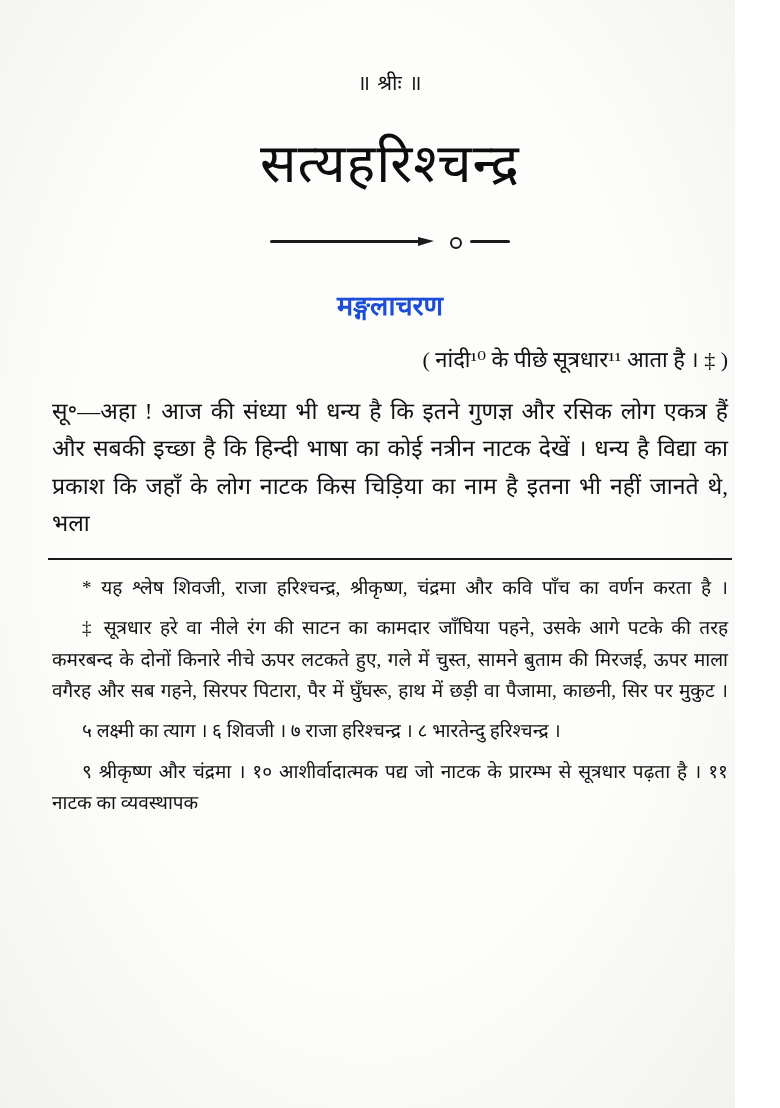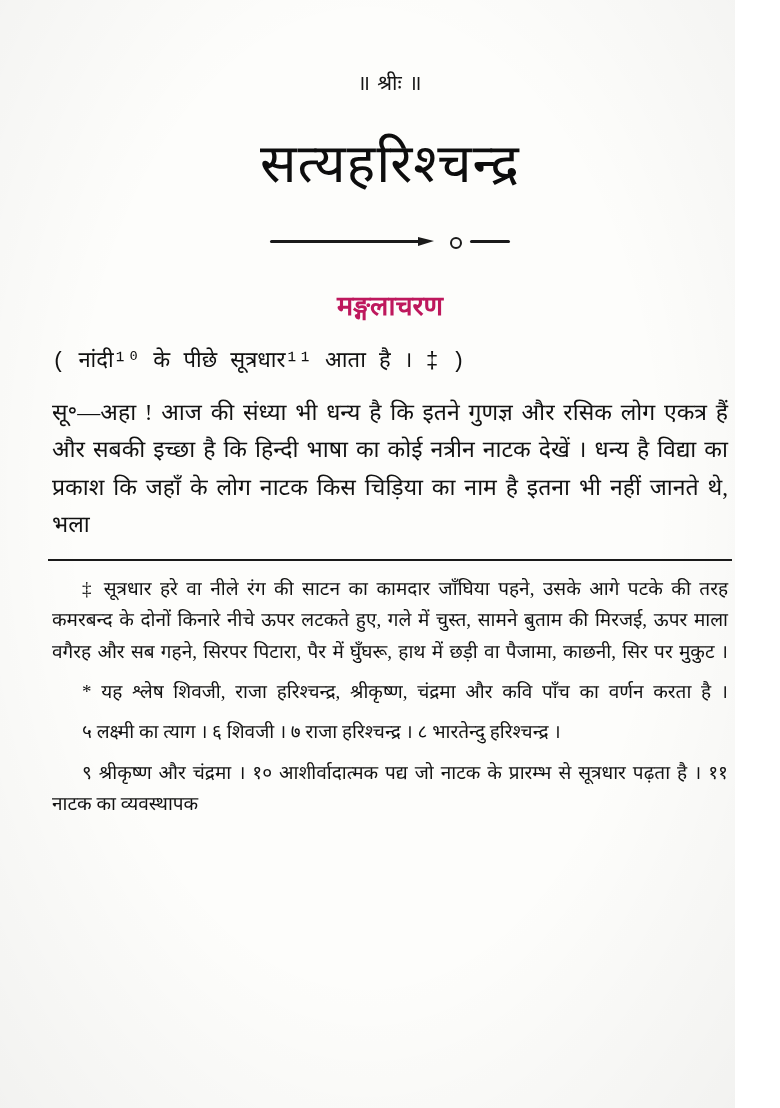--- a/index.html
+++ b/index.html
@@ -97,39 +97,38 @@
     height: 3px;
     background: #1a1a1a;
     border-radius: 2px;
   }
 
   .section-heading {
     text-align: center;
     font-size: 27px;
     font-weight: 700;
     margin-top: 36px;
-    color: #be185d;
+    color: #1d4ed8;
   }
 
   .verse {
     margin-top: 20px;
     font-size: 23px;
     line-height: 1.55;
     text-align: center;
   }
   .verse .line {
     white-space: nowrap;
   }
   .verse .line-1 { letter-spacing: 0.4px; }
   .verse .line-2 { letter-spacing: 0.2px; }
   .stage-direction {
-    text-align: left;
+    text-align: right;
     font-size: 22px;
     margin-top: 4px;
-    font-family: Liberation Mono, monospace;
   }
 
   .prose {
     margin-top: 20px;
     font-size: 23px;
     line-height: 1.62;
     text-align: justify;
     text-align-last: justify;
     word-spacing: 1px;
     font-family: Liberation Serif, serif;
@@ -186,20 +185,20 @@
 
     <div class="stage-direction">( नांदी¹⁰ के पीछे सूत्रधार¹¹ आता है । ‡ )</div>
 
     <div class="prose">
       <span class="p-first">सू॰—अहा ! आज की संध्या भी धन्य है कि इतने गुणज्ञ और रसिक लोग एकत्र हैं और सबकी इच्छा है कि हिन्दी भाषा का कोई नत्रीन नाटक देखें । धन्य है विद्या का प्रकाश कि जहाँ के लोग नाटक किस चिड़िया का नाम है इतना भी नहीं जानते थे, भला</span>
     </div>
 
     <div class="rule"></div>
 
     <div class="notes">
+      <p class="indent">* यह श्लेष शिवजी, राजा हरिश्चन्द्र, श्रीकृष्ण, चंद्रमा और कवि पाँच का वर्णन करता है ।</p>
       <p class="indent">‡ सूत्रधार हरे वा नीले रंग की साटन का कामदार जाँघिया पहने, उसके आगे पटके की तरह कमरबन्द के दोनों किनारे नीचे ऊपर लटकते हुए, गले में चुस्त, सामने बुताम की मिरजई, ऊपर माला वगैरह और सब गहने, सिरपर पिटारा, पैर में घुँघरू, हाथ में छड़ी वा पैजामा, काछनी, सिर पर मुकुट ।</p>
-      <p class="indent">* यह श्लेष शिवजी, राजा हरिश्चन्द्र, श्रीकृष्ण, चंद्रमा और कवि पाँच का वर्णन करता है ।</p>
       <p class="indent last">५ लक्ष्मी का त्याग । ६ शिवजी । ७ राजा हरिश्चन्द्र । ८ भारतेन्दु हरिश्चन्द्र ।</p>
       <p class="indent last">९ श्रीकृष्ण और चंद्रमा । १० आशीर्वादात्मक पद्य जो नाटक के प्रारम्भ से सूत्रधार पढ़ता है । ११ नाटक का व्यवस्थापक</p>
     </div>
 
   </div>
 </div>
 
 </body></html>

